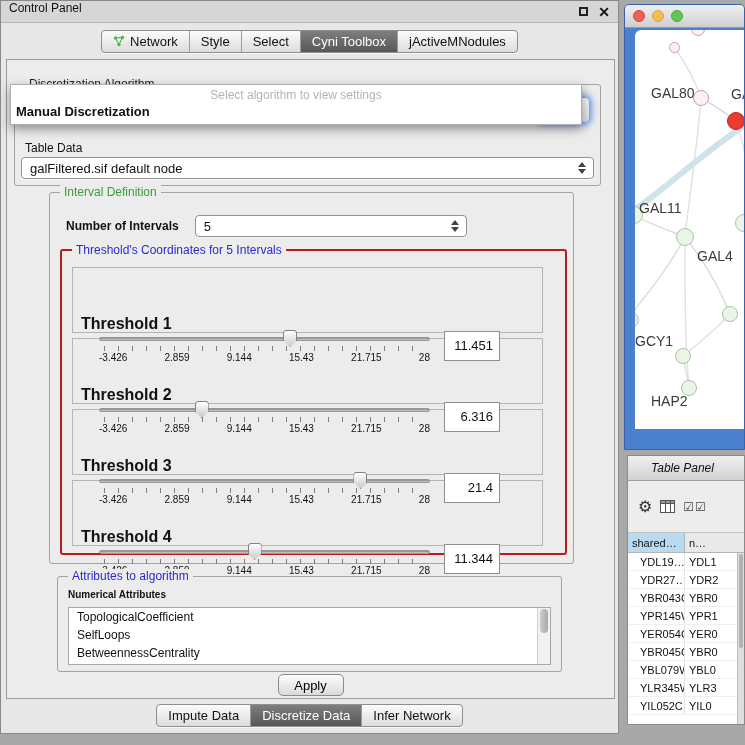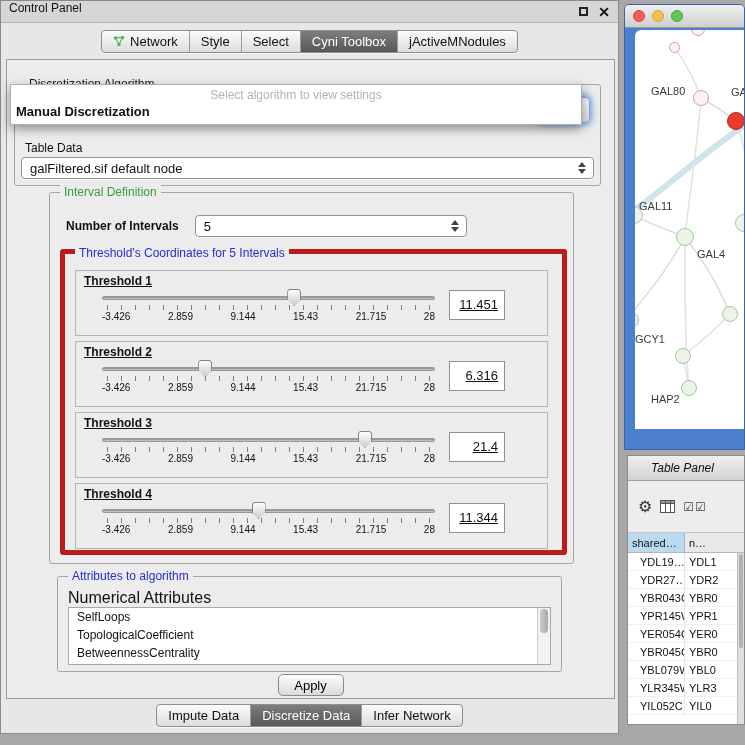--- a/index.html
+++ b/index.html
@@ -43,35 +43,35 @@
   .popup { position:absolute; left:3px; top:24px; width:572px; background:#fff; border:1px solid #b0b0b0; box-shadow:0 4px 10px rgba(0,0,0,.4); z-index:10; padding-bottom:4px; }
   .popup-prompt { text-align:center; color:#b3b3b3; font-size:12px; height:16px; line-height:16px; margin-top:2px; }
   .popup-item { font-size:13px; height:17px; line-height:17px; padding-left:5px; }
   .popup-item.bold { font-weight:bold; }
 
   .interval-group { left:42px; right:40px; top:132px; height:372px; }
   .ni-row { position:absolute; top:22px; left:16px; right:16px; display:flex; align-items:center; }
   .ni-label { font-weight:bold; font-size:12px; }
   .ni-combo { margin-left:16px; width:272px; height:22px; }
 
-  .thr-group { position:absolute; left:10px; right:6px; top:56px; bottom:8px; border:5px solid #b91c1c; border-radius:3px; padding:16px 12px 4px 8px;text-decoration:underline; }
+  .thr-group { position:absolute; left:10px; right:6px; top:56px; bottom:8px; border:2px solid #b91c1c; border-radius:3px; padding:16px 20px 4px 8px; }
   .threshold { border:1px solid #b4b4b4; margin:0 2px 5px 2px; height:66px; padding:3px 8px 0 8px; }
-  .th-label { font-weight:bold; font-size:12px; height:15px; }
+  .th-label { font-weight:bold; font-size:16px; height:15px;margin-top:44px; }
   .th-row { display:flex; align-items:flex-start; padding-right:34px; }
   .slider { flex:1; margin-left:18px; margin-right:14px; position:relative; height:36px; }
   .track { position:absolute; left:0; right:0; top:7px; height:4px; background:#c4c4c4; border:1px solid #979797; border-radius:2px; box-shadow:inset 0 1px 1px rgba(0,0,0,.25); }
   .thumb { position:absolute; top:0; width:14px; height:17px; transform:translateX(-50%); background:linear-gradient(#ffffff,#cbcbcb); border:1px solid #828282;
            clip-path:polygon(0 0,100% 0,100% 62%,50% 100%,0 62%); border-radius:3px; }
   .ticks { position:absolute; left:5px; right:5px; top:16px; height:5px;
            background:repeating-linear-gradient(90deg,#7d7d7d 0,#7d7d7d 1px,transparent 1px,transparent 14px); }
   .tick-labels { position:absolute; left:0; right:0; top:22px; display:flex; justify-content:space-between; font-size:10px; color:#111; }
   .th-value { width:56px; height:30px; line-height:28px; background:#fff; border:1px solid #8f8f8f; font-size:13px; text-align:right; padding-right:6px; margin-top:1px; }
 
   .attr-group { left:50px; right:52px; top:516px; height:96px; }
-  .na-label { position:absolute; left:10px; top:12px; font-weight:normal; font-size:16px; }
+  .na-label { position:absolute; left:10px; top:12px; font-weight:bold; font-size:10px; }
   .listbox { position:absolute; left:10px; right:10px; top:30px; bottom:6px; background:#fff; border:1px solid #a8a8a8; overflow:hidden; }
   .list-item { font-size:12px; height:18px; line-height:18px; padding-left:8px; white-space:nowrap; }
   .lb-scroll { position:absolute; right:0; top:0; bottom:0; width:13px; background:#f2f2f2; border-left:1px solid #cfcfcf; }
   .lb-thumb { margin:1px 2px; height:42%; background:linear-gradient(90deg,#cdcdcd,#a8a8a8); border-radius:6px; }
 
   .apply-btn { position:absolute; left:50%; transform:translateX(-50%); top:614px; width:66px; height:22px; border:1px solid #8a8a8a; border-radius:5px;
                background:linear-gradient(#fdfdfd,#dadada); font-size:13px; font-family:"Liberation Sans",sans-serif; }
 
   .tabrow.bottom { position:absolute; left:0; right:0; top:702px; height:24px; }
 
@@ -80,21 +80,21 @@
   .net-titlebar { height:23px; background:linear-gradient(#efefef,#cfcfcf); border-bottom:1px solid #9a9a9a; display:flex; align-items:center; padding-left:8px; gap:7px; border-radius:4px 4px 0 0; }
   .light { width:12px; height:12px; border-radius:50%; }
   .light.red { background:#ee6158; border:1px solid #ce4439; }
   .light.yellow { background:#f5bf50; border:1px solid #d6a243; }
   .light.green { background:#62c656; border:1px solid #47a73c; }
   .net-canvas { position:absolute; left:10px; top:25px; right:0; bottom:20px; background:#fff; border-top-left-radius:6px; overflow:hidden; }
   .edges { position:absolute; left:0; top:0; }
   .node { position:absolute; border-radius:50%; background:#eaf5e8; border:1px solid #a3c79e; }
   .node.pink { background:#fdf2f5; border-color:#cf9ab0; }
   .node.red { background:#ea3b30; border-color:#b5271c; }
-  .nlabel { position:absolute; font-size:11px; color:#3a3a3a; white-space:nowrap; }
+  .nlabel { position:absolute; font-size:14px; color:#3a3a3a; white-space:nowrap; }
 
   
   .tp-window { position:absolute; left:627px; top:455px; width:118px; height:270px; background:#ececec; border:1px solid #8a8a8a; }
   .tp-titlebar { height:25px; background:linear-gradient(#f0f0f0,#d2d2d2); border-bottom:1px solid #a0a0a0; font-size:12px; display:flex; align-items:center; padding-left:23px;font-style:italic; }
   .tp-toolbar { height:52px; display:flex; align-items:center; gap:8px; padding-left:10px; border-bottom:1px solid #c4c4c4; background:#ededed; }
   .gear { font-size:16px; color:#333; line-height:1; }
   .checks { font-size:12px; color:#444; letter-spacing:1px; }
   .tp-table { position:absolute; left:0; right:0; top:77px; bottom:0; background:#fff; }
   .tp-header { display:flex; height:20px; font-size:11px; border-bottom:1px solid #b5b5b5; }
   .hc1 { width:57px; background:#badbef; border-right:1px solid #9fb7c6; padding-left:4px; line-height:20px; overflow:hidden; }
@@ -260,22 +260,22 @@
           </div>
         </div>
 
       </div>
     </div>
 
     <div class="groupbox attr-group">
       <span class="gb-title blue">Attributes to algorithm</span>
       <div class="na-label">Numerical Attributes</div>
       <div class="listbox">
+        <div class="list-item">TopologicalCoefficient</div>
         <div class="list-item">SelfLoops</div>
-        <div class="list-item">TopologicalCoefficient</div>
         <div class="list-item">BetweennessCentrality</div>
         <div class="lb-scroll">
             <div class="lb-thumb"></div>
           </div>
       </div>
     </div>
 
     <button class="apply-btn">Apply</button>
   </div>
 

